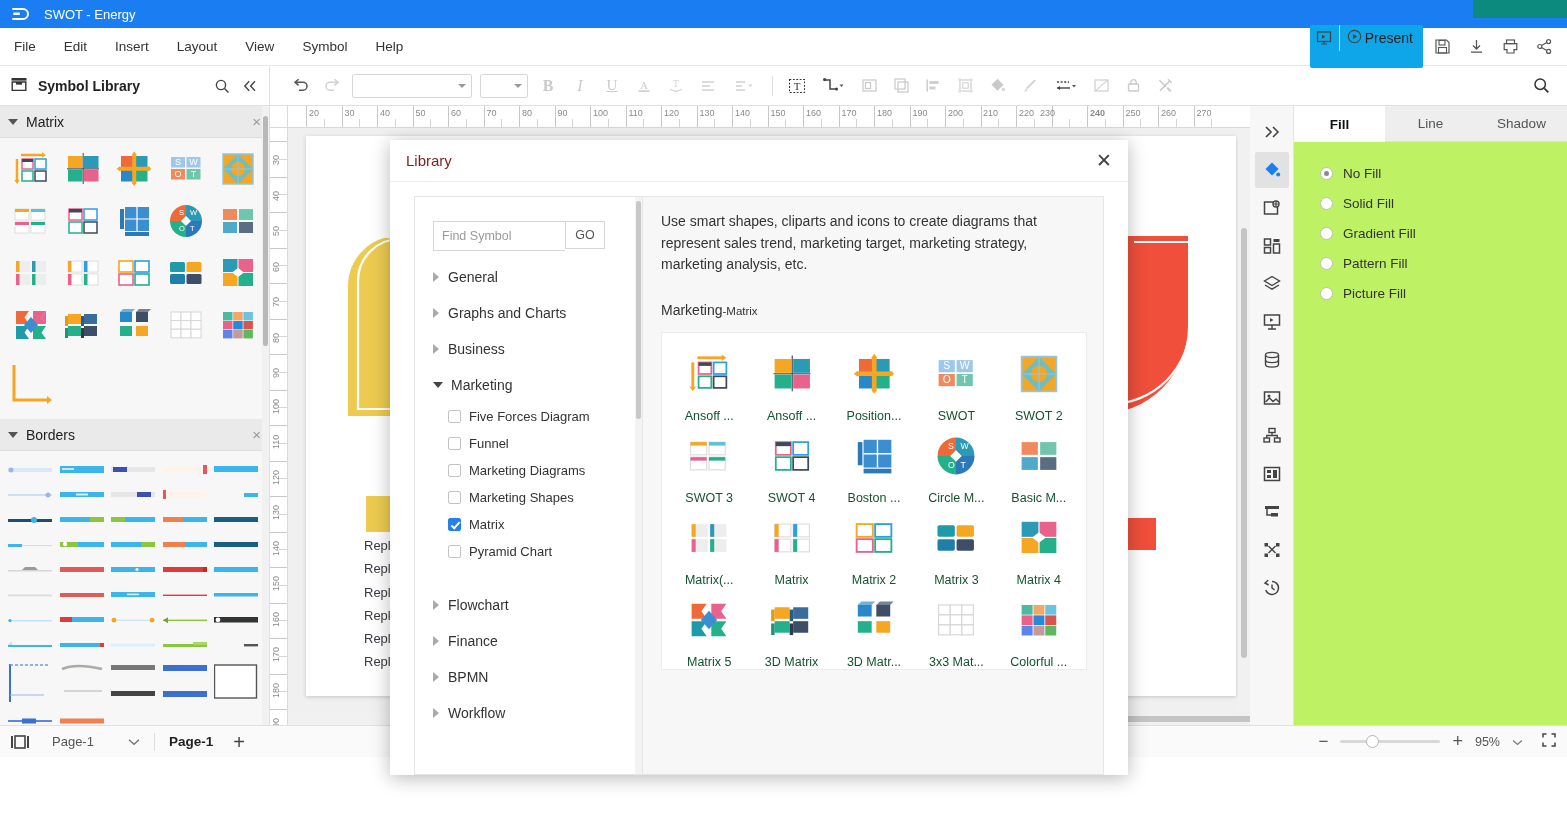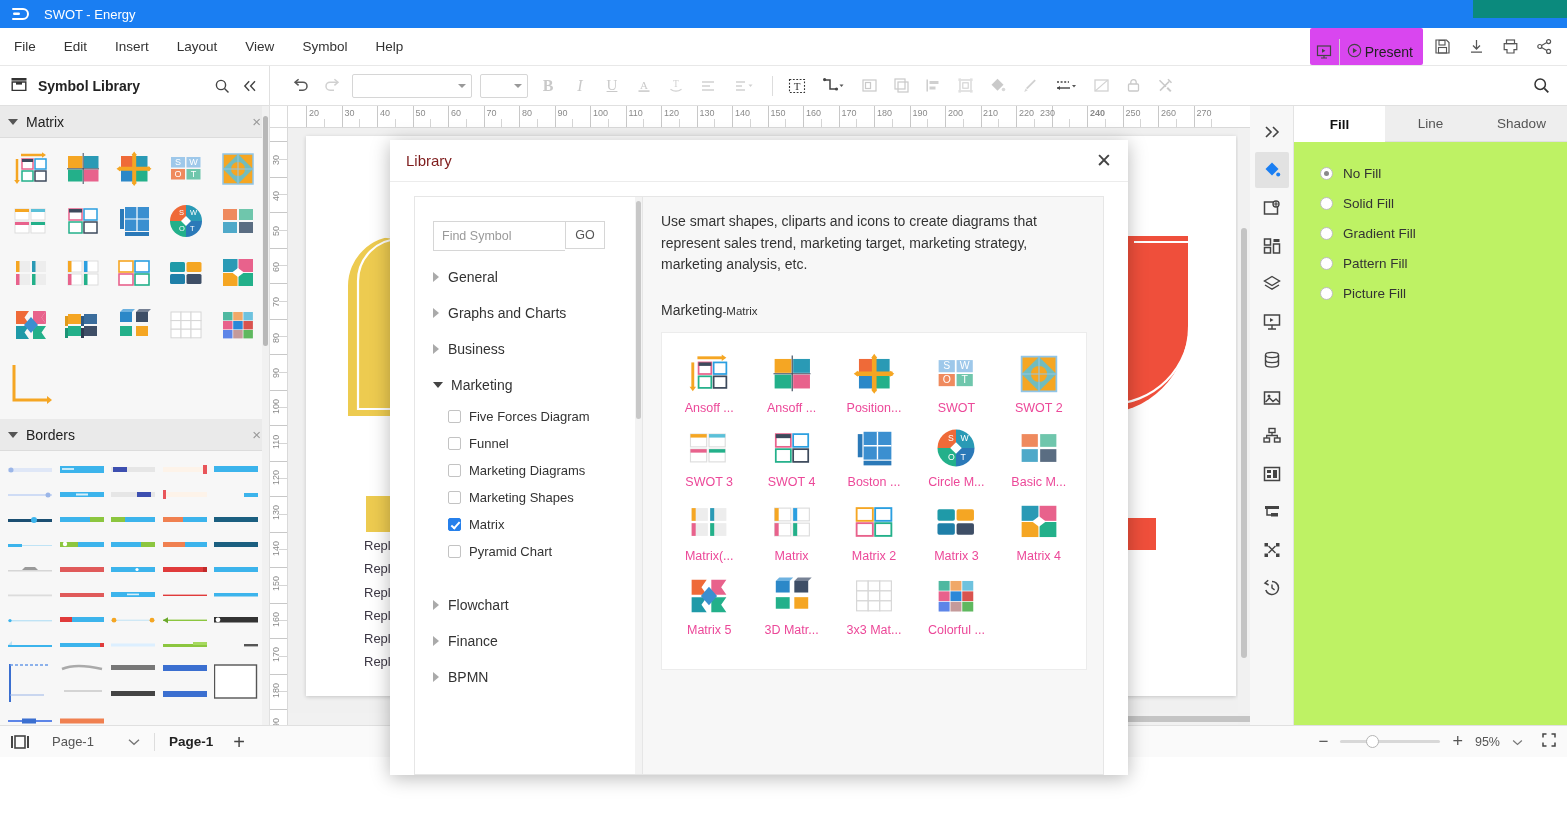--- a/index.html
+++ b/index.html
@@ -23,21 +23,21 @@
   #title-text { color: #fff; font-size: 13px; margin-left: 10px; }
   #win-green { position: absolute; right: 0; top: 0; width: 94px; height: 18px; background: #0b8a7d; }
 
   
   #menubar {
     height: 38px; background: #fff; display: flex; align-items: center;
     border-bottom: 1px solid #e8e8e8; position: relative;
   }
   .menu-item { padding: 4px 14px; font-size: 13.5px; color: #333; cursor: default; }
   #menubar-right { position: absolute; right: 8px; display: flex; align-items: center; gap: 0; }
-  #present-group { display:flex; align-items:flex-end; background:#d946ef; border-radius:2px; height:37px; }
+  #present-group { display:flex; align-items:flex-start; background:#0ea5e9; border-radius:2px; height:43px; }
   #present-icon-btn { width: 30px; height: 26px; display:flex; align-items:center; justify-content:center; border-right:1px solid #cfcfcf;}
   #present-btn { display:flex; align-items:center; gap:3px; padding: 0 10px 0 7px; height:26px; font-size:14px; color:#222; }
   .mbi { width: 30px; height: 30px; display:flex; align-items:center; justify-content:center; margin-left:4px;}
 
   
   #toolrow { height: 40px; display: flex; align-items: center; border-bottom: 1px solid #e0e0e0; background:#fff; }
   #symlib-head {
     width: 270px; height: 40px; display: flex; align-items: center; border-right: 1px solid #e0e0e0;
   }
   #symlib-title { font-weight: bold; font-size: 14px; margin-left: 10px; color:#222; }
@@ -152,21 +152,21 @@
   #left-scroll { position: absolute; right: 0; top: 0; width: 7px; height: 100%; background:#f3f3f3; }
   #left-thumb { position: absolute; top: 4px; left: 1px; width: 5px; height: 218px; background: #c8c8c8; border-radius:3px;}
   #dlg-right { flex: 1; background: #f7f7f7; border: 1px solid #e6e6e6; padding: 14px 16px 0 18px; overflow:hidden;}
   #dlg-desc { font-size: 14px; color: #333; line-height: 1.55; width: 420px; }
   #dlg-subtitle { margin-top: 26px; font-size: 14px; color: #333; }
   #dlg-subtitle .sub-small { font-size: 11.5px; }
   #sym-panel { margin-top: 14px; background: #fff; border: 1px solid #ececec; padding: 14px 6px 12px 6px; height: 338px; }
   #sym-panel-grid { display: grid; grid-template-columns: repeat(5, 1fr); row-gap: 6px; }
   .scell { display: flex; flex-direction: column; align-items: center; }
   .scell .thumb { height: 54px; display: flex; align-items: center; justify-content: center; }
-  .scell .cap { font-size: 12.5px; color: #ec4899; margin-top: 0; white-space: nowrap; }
+  .scell .cap { font-size: 12.5px; color: #14532d; margin-top: 8px; white-space: nowrap; }
   #dlg-foot { height: 64px; display: flex; align-items: center; justify-content: flex-end; padding-right: 48px; gap: 12px; }
   .dbtn { width: 76px; height: 28px; border-radius: 3px; display:flex; align-items:center; justify-content:center; font-size:13.5px;}
   #ok-btn { background: #2680eb; color: #fff; }
   #cancel-btn { background: #dedede; color: #333; }
 </style>
 </head>
 <body>
 
 <div id="titlebar">
   <span id="app-logo">
@@ -1350,20 +1350,24 @@
             <span>Flowchart</span>
           </div>
           <div class="cat">
             <span class="cat-tri"></span>
             <span>Finance</span>
           </div>
           <div class="cat">
             <span class="cat-tri"></span>
             <span>BPMN</span>
           </div>
+          <div class="cat">
+            <span class="cat-tri"></span>
+            <span>Workflow</span>
+          </div>
         </div>
 
         <div id="left-scroll">
           <div id="left-thumb"></div>
         </div>
       </div>
 
       <div id="dlg-right">
         <div id="dlg-desc">Use smart shapes, cliparts and icons to create diagrams that represent sales trend, marketing target, marketing strategy, marketing analysis, etc.</div>
         <div id="dlg-subtitle">
@@ -1576,20 +1580,35 @@
               <div class="thumb">
                   <svg width="48" height="44" viewBox="0 0 40 38">
                     <path d="M5 5h13l-4.5 6.5L18 18H5z" fill="#ef6a38"></path>
                     <path d="M22 5h13l-4.5 6.5L35 18H22z" fill="#e8628c"></path>
                     <path d="M5 20h13l-4.5 6.5L18 33H5z" fill="#1f9aa8"></path>
                     <path d="M22 20h13l-4.5 6.5L35 33H22z" fill="#23b08a"></path>
                     <path d="M20 11l7 8-7 8-7-8z" fill="#3b8fd0"></path>
                   </svg>
                 </div>
               <div class="cap">Matrix 5</div>
+            </div>
+            <div class="scell">
+              <div class="thumb">
+                  <svg width="48" height="44" viewBox="0 0 40 38">
+                    <path d="M5 8h13v10H5z" fill="#f5a623"></path>
+                    <path d="M2 10h3v10H2z" fill="#e09a1b"></path>
+                    <path d="M21 8h13v10H21z" fill="#3b6d9c"></path>
+                    <path d="M18 10h3v10h-3z" fill="#2d5a85"></path>
+                    <path d="M5 20h13v10H5z" fill="#23b08a"></path>
+                    <path d="M2 22h3v10H2z" fill="#1d9476"></path>
+                    <path d="M21 20h13v10H21z" fill="#3e4e66"></path>
+                    <path d="M18 22h3v10h-3z" fill="#2e3b4f"></path>
+                  </svg>
+                </div>
+              <div class="cap">3D Matrix</div>
             </div>
             <div class="scell">
               <div class="thumb">
                   <svg width="48" height="44" viewBox="0 0 40 38">
                     <path d="M6 6h12v10H6z" fill="#2b88c8"></path>
                     <path d="M22 6h12v10H22z" fill="#3e4e66"></path>
                     <path d="M6 20h12v10H6z" fill="#23b08a"></path>
                     <path d="M22 20h12v10H22z" fill="#f5a623"></path>
                     <path d="M6 6l3-3h12l-3 3z" fill="#4a9fd8" opacity=".8"></path>
                     <path d="M22 6l3-3h12l-3 3z" fill="#55637a" opacity=".8"></path>

